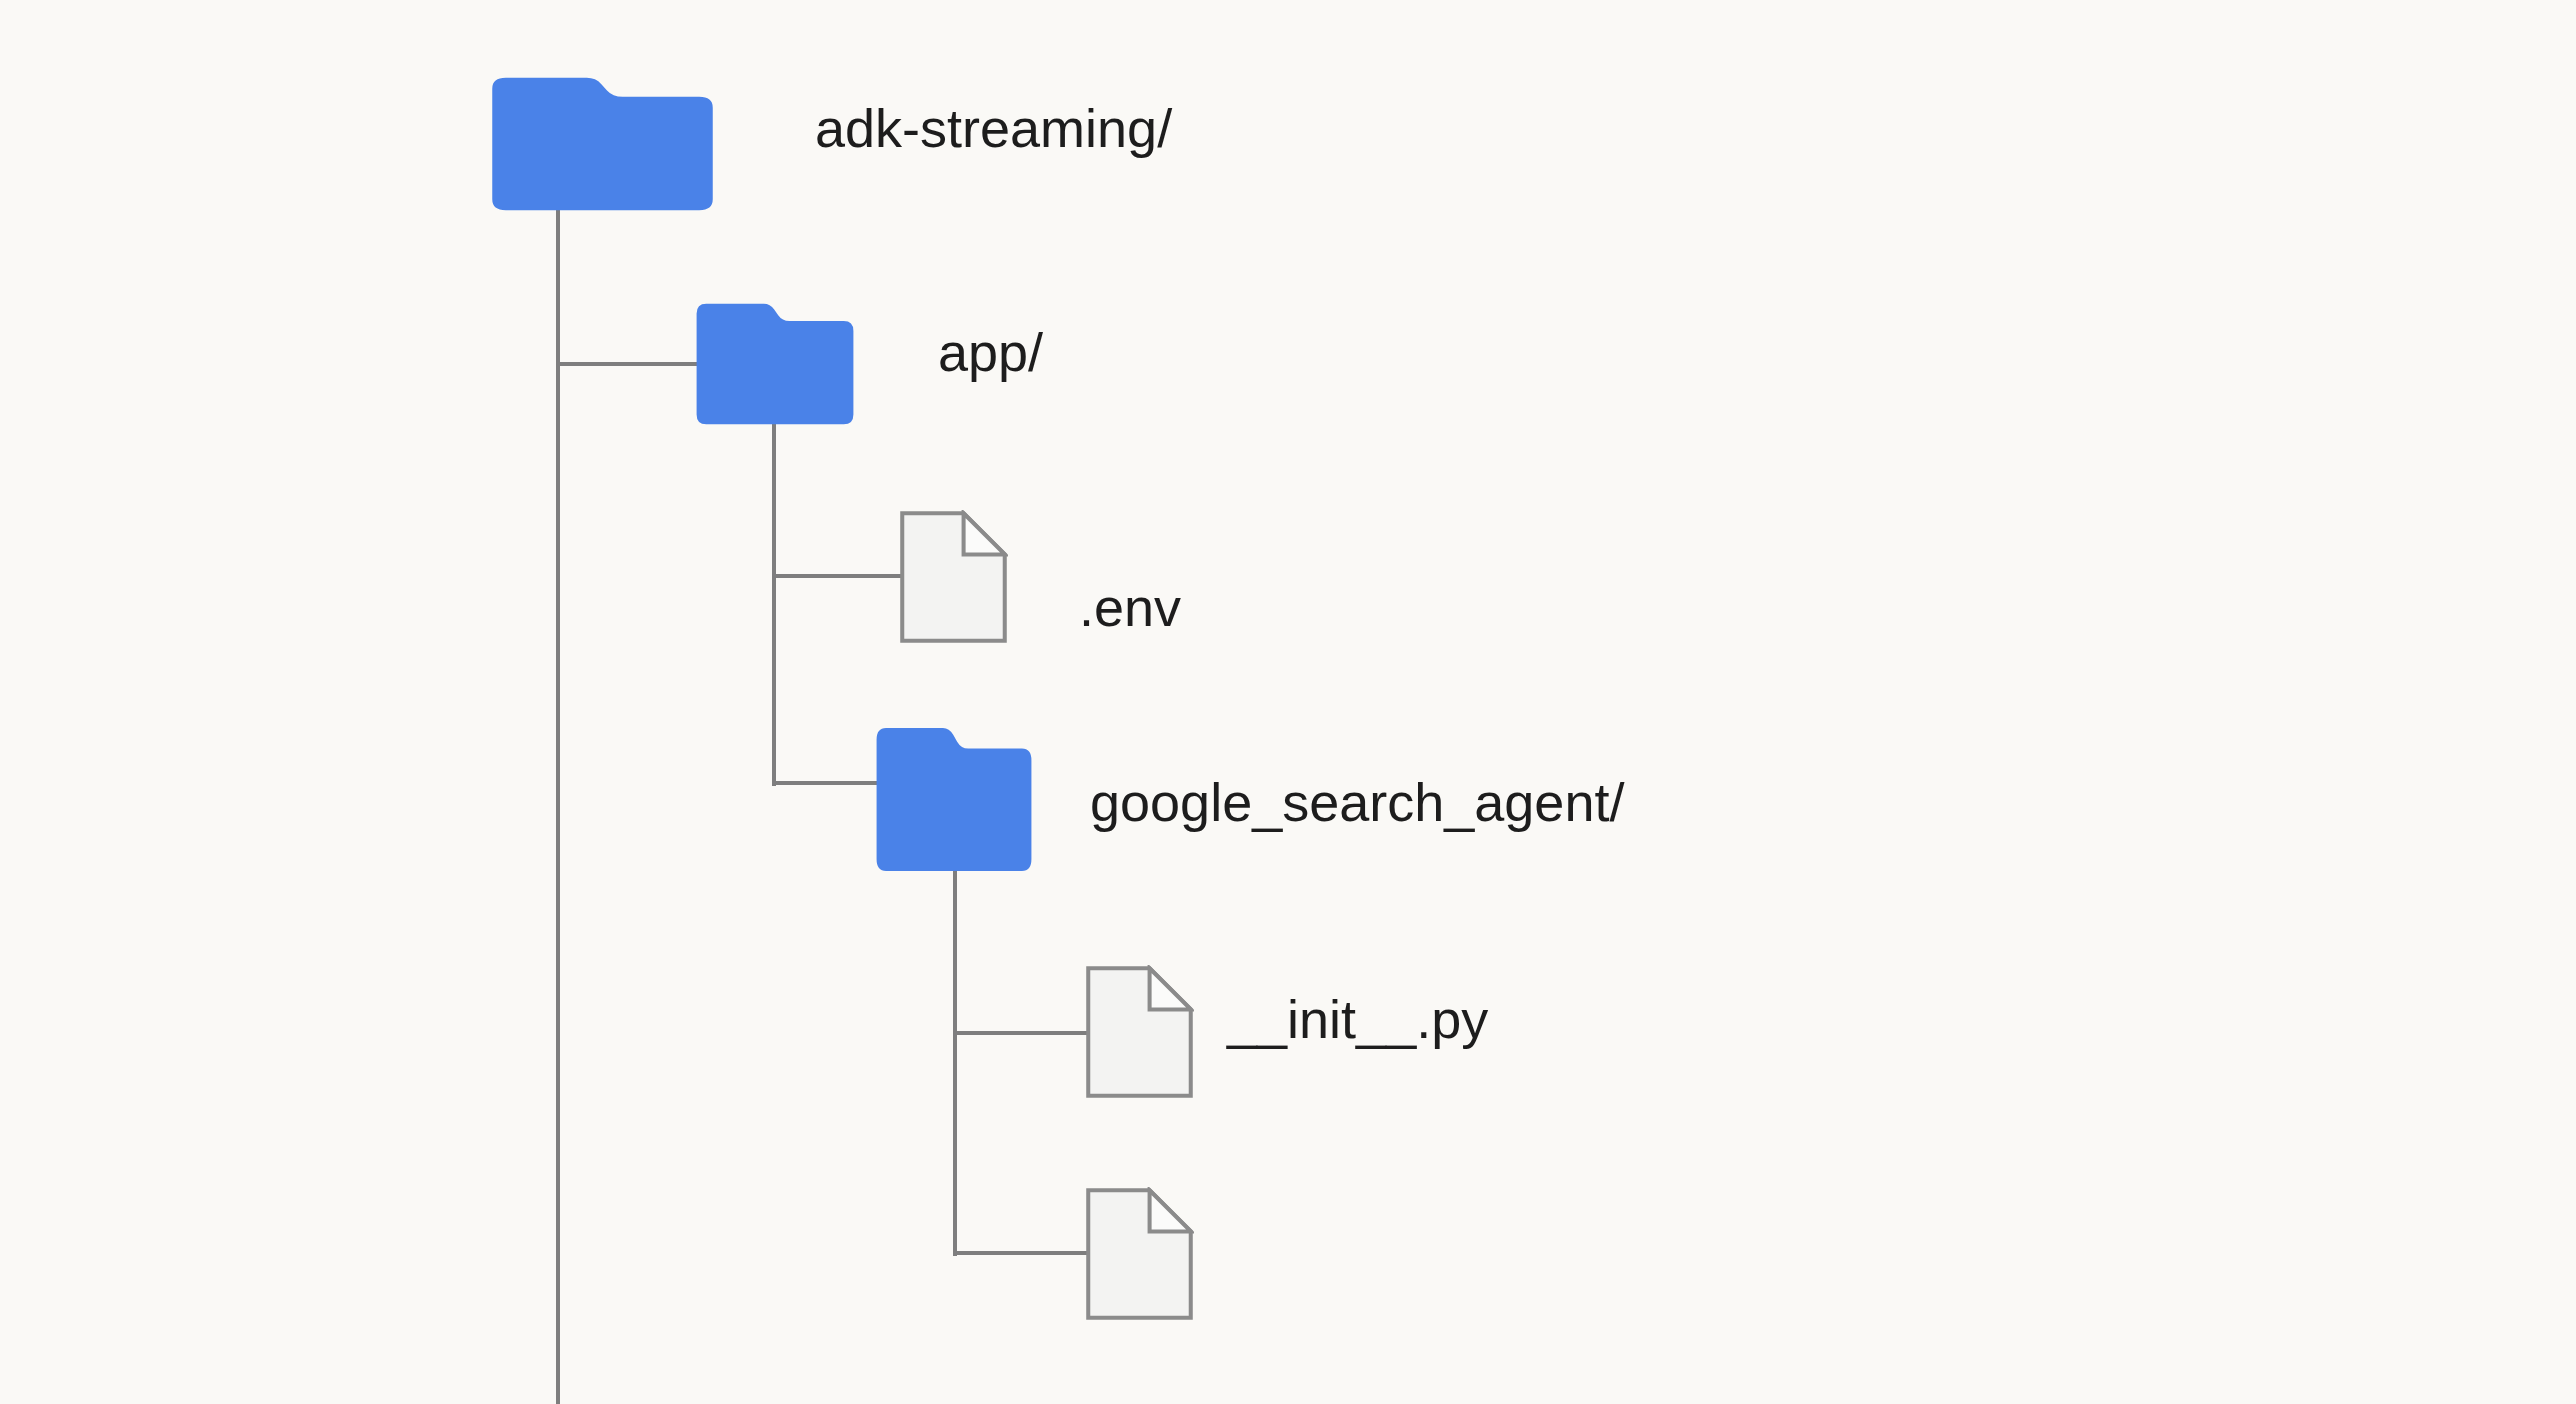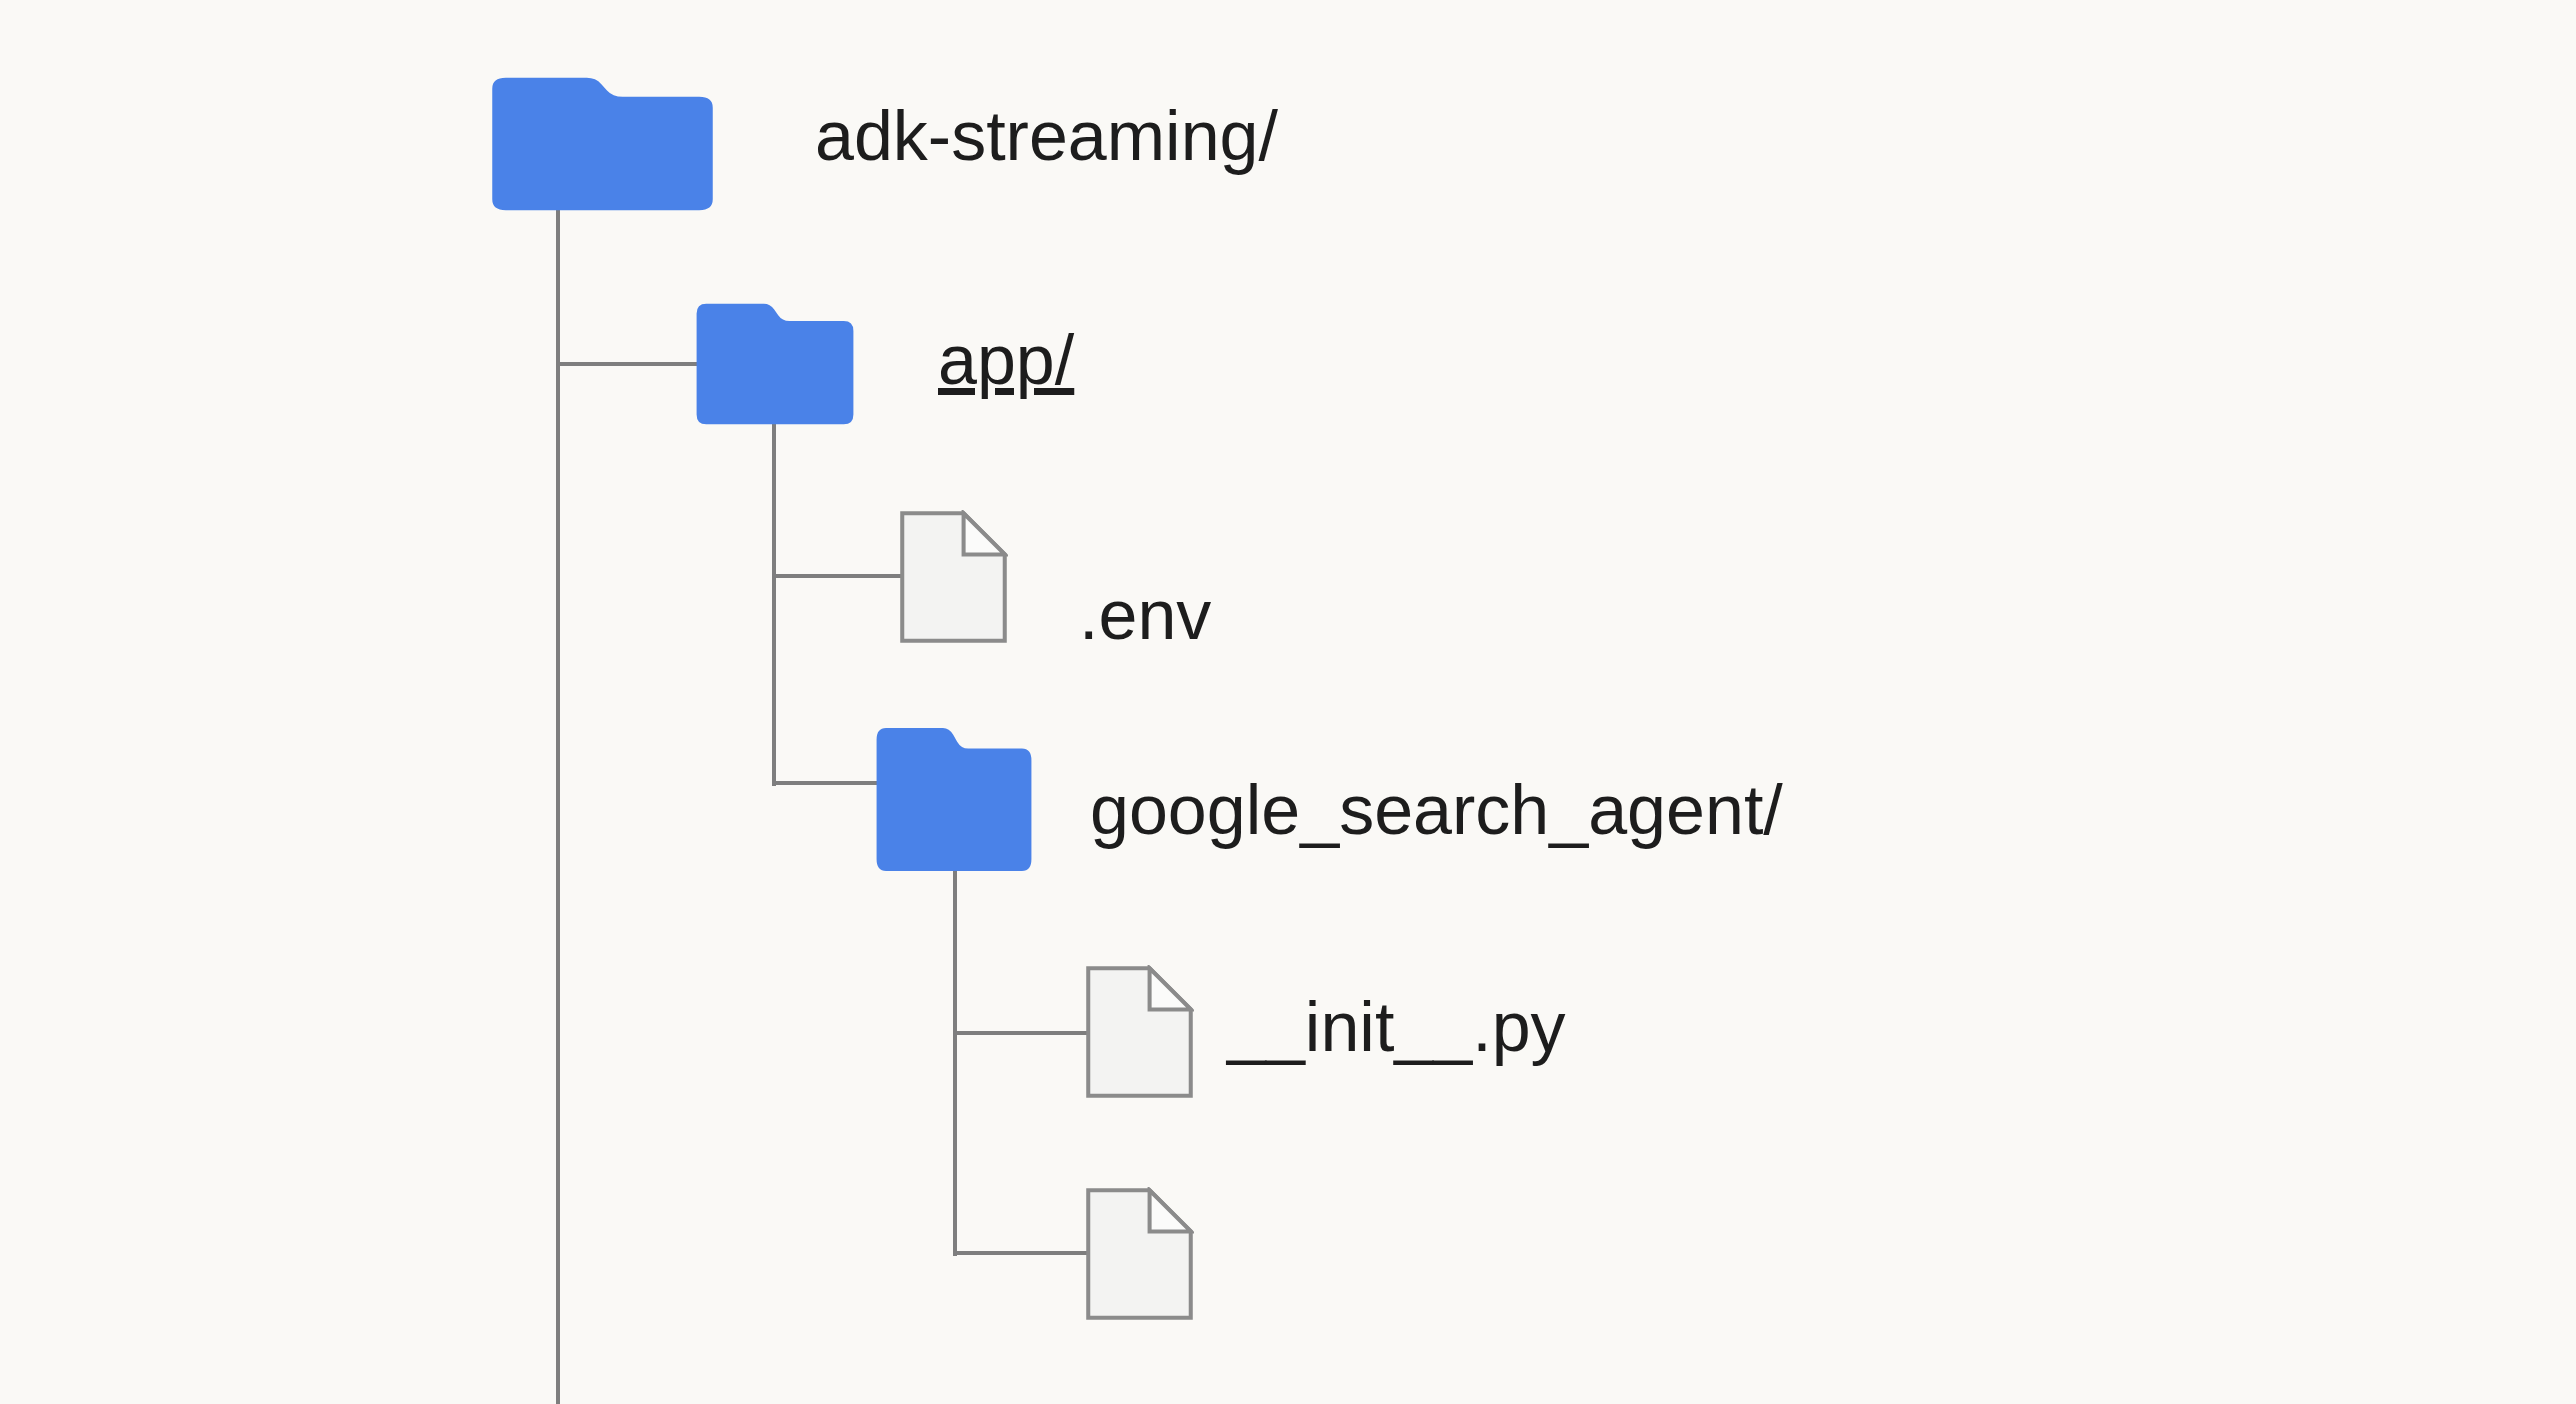--- a/index.html
+++ b/index.html
@@ -21,21 +21,21 @@
   }
   .line.v { width: 4px; }
   .line.h { height: 4px; }
   .icon {
     position: absolute;
     display: block;
   }
   .label {
     position: absolute;
     white-space: nowrap;
-    font-size: 70px;
+    font-size: 54px;
     line-height: 1;
     letter-spacing: 0px;
     color: var(--text, #1d1d1d);
     font-weight: 400;
   }
 </style>
 </head>
 <body>
 
 <div class="canvas">
@@ -78,21 +78,21 @@
     <path stroke-width="5" stroke-linejoin="miter" d="M 80,4 L 131,55 L 80,55 Z" fill="#fbfbfa" stroke="#8b8b8b"></path>
   </svg>
 
   <svg class="icon" style="left:1085px; top:1187px;" width="109" height="134" viewBox="0 0 135 166">
     <path stroke-width="5" stroke-linejoin="miter" d="M 4,4 L 80,4 L 131,55 L 131,162 L 4,162 Z" fill="#f3f3f2" stroke="#8b8b8b"></path>
     <path stroke-width="5" stroke-linejoin="miter" d="M 80,4 L 131,55 L 80,55 Z" fill="#fbfbfa" stroke="#8b8b8b"></path>
   </svg>
 
   <div class="label" style="left:815px; top:101px;">adk-streaming/</div>
 
-  <div class="label" style="left:938px; top:325px;text-decoration:underline;">app/</div>
+  <div class="label" style="left:938px; top:325px;">app/</div>
 
   <div class="label" style="left:1079px; top:546px;margin-top:34px;">.env</div>
 
   <div class="label" style="left:1090px; top:775px;">google_search_agent/</div>
 
   <div class="label" style="left:1227px; top:992px;">__init__.py</div>
 
 
 </div>
 

